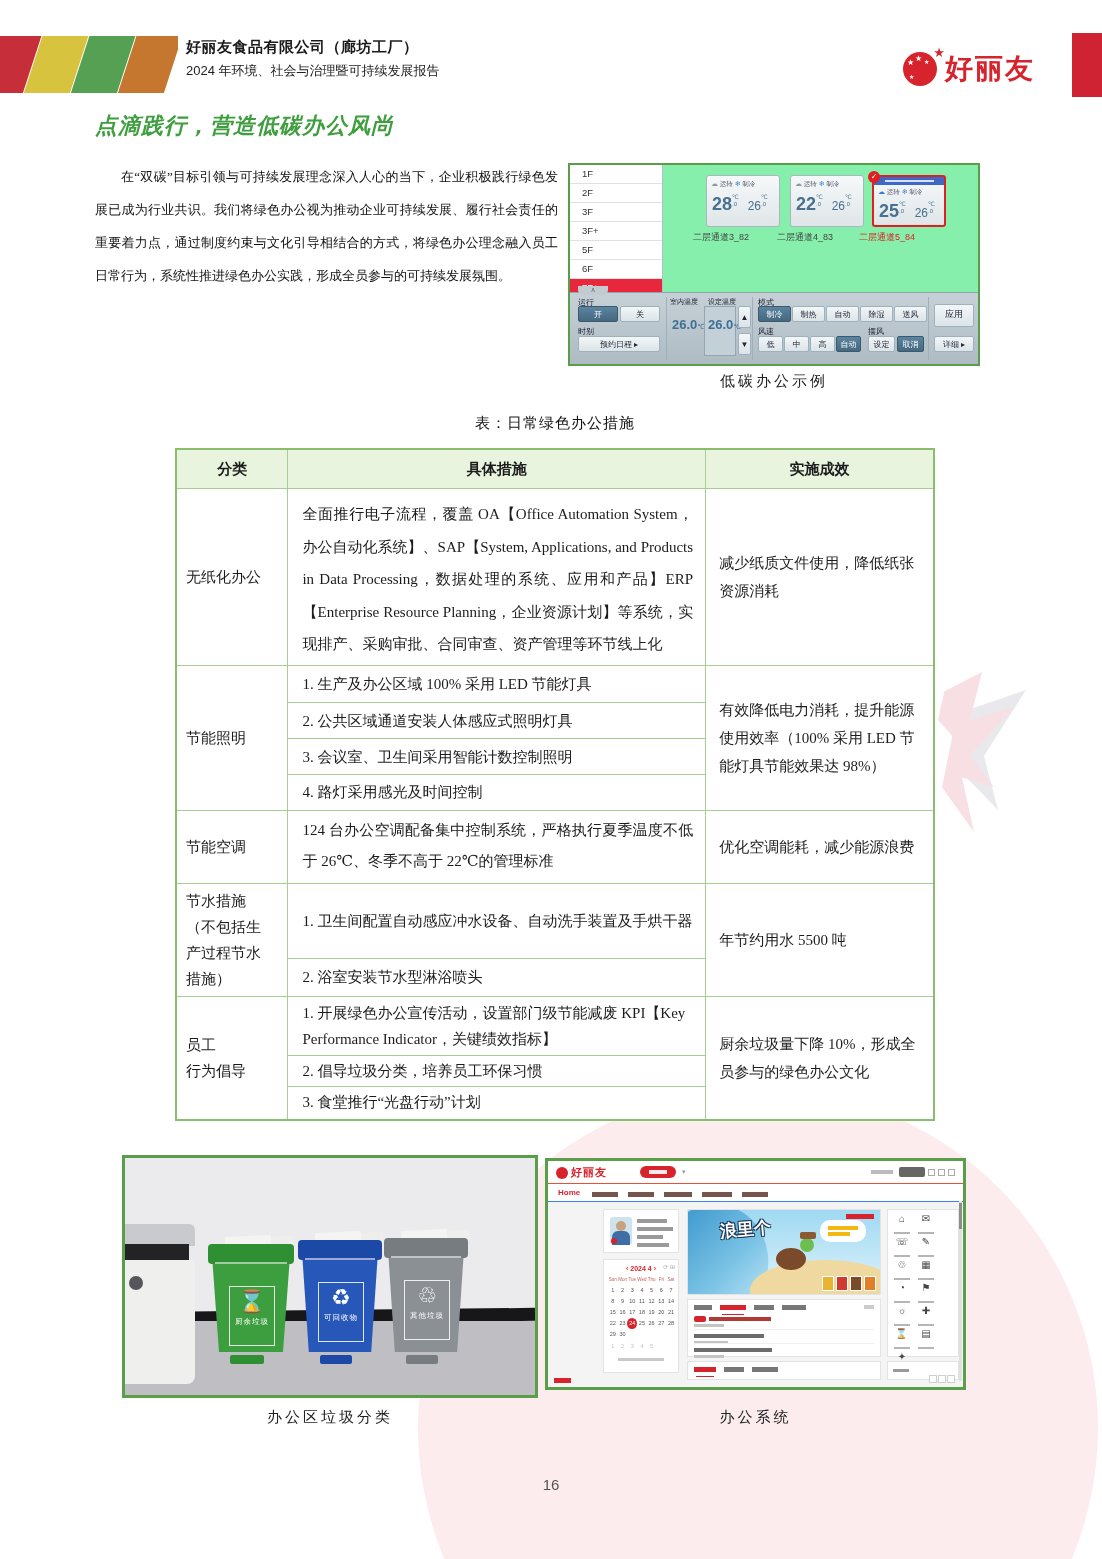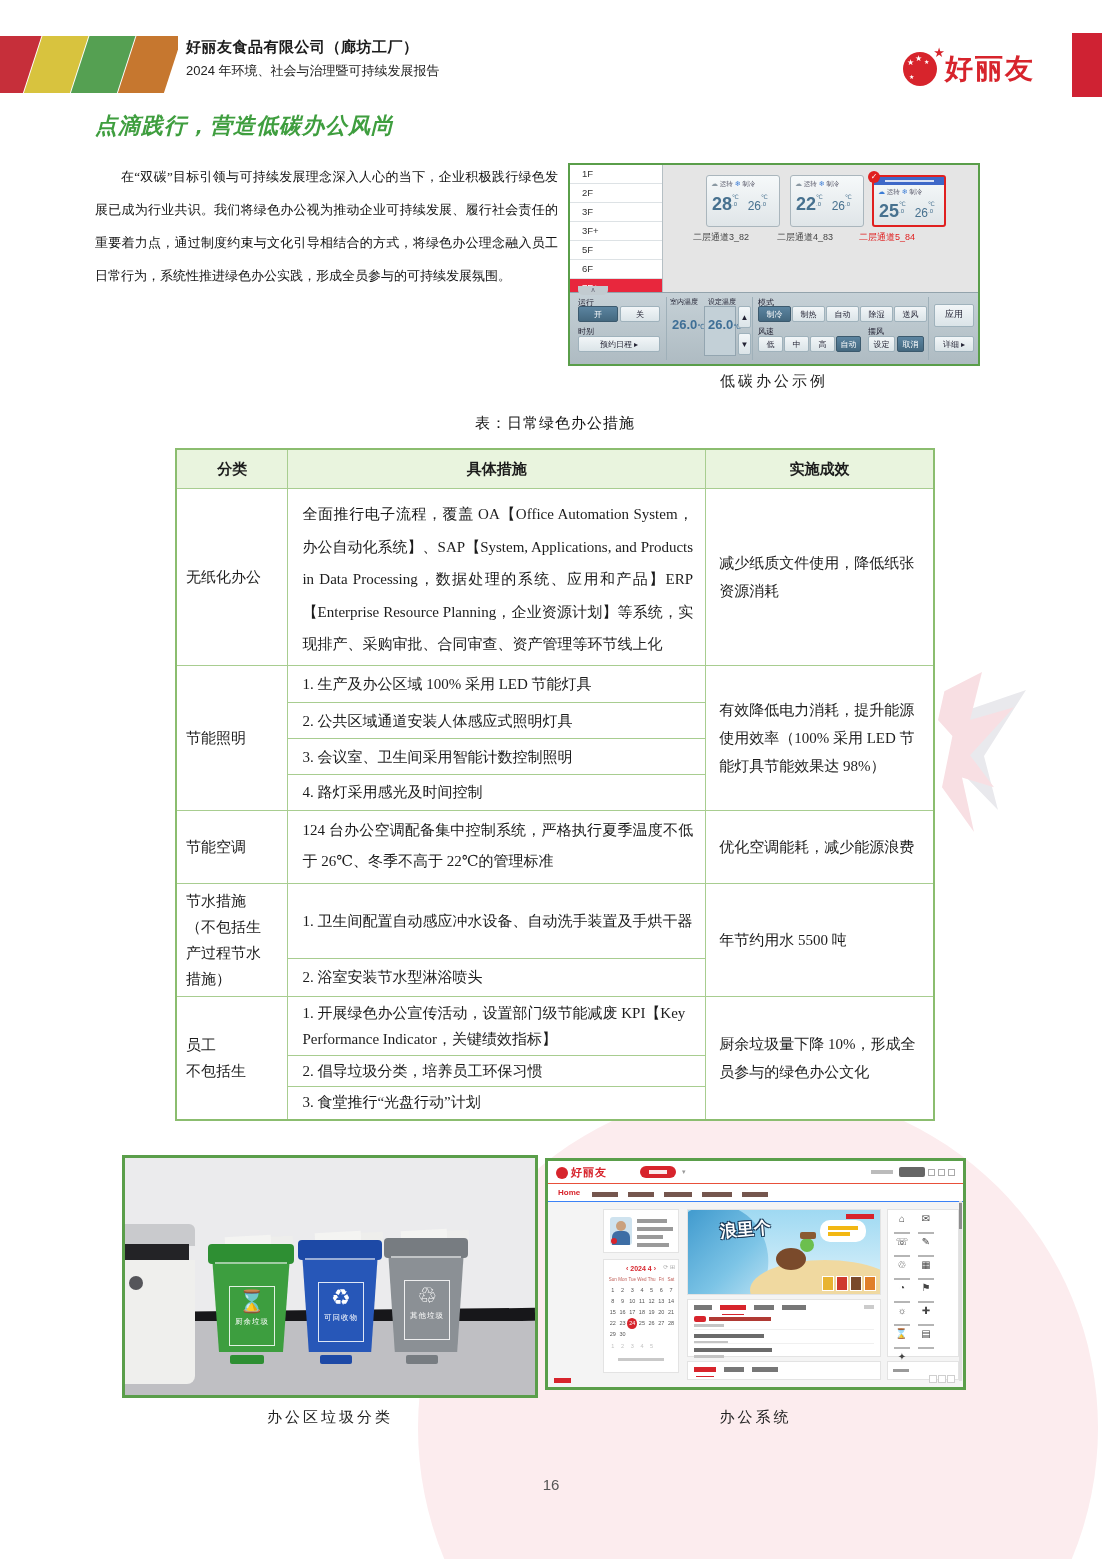--- a/index.html
+++ b/index.html
@@ -24,21 +24,21 @@
   .logo-txt{color:#d7242c;font-size:28px;font-weight:bold;letter-spacing:2px;margin-left:8px;}
   .red-block{left:1072px;top:33px;width:30px;height:64px;background:#cf2233;}
 
   
   .sec-title{left:95px;top:111px;font-size:22px;font-weight:bold;font-style:italic;
              color:#3f9e3f;letter-spacing:1px;}
   .intro{left:95px;top:160px;width:463px;font-size:13px;line-height:33px;text-align:justify;
          text-indent:2em;color:#111;}
 
   
-  .hvac{left:568px;top:163px;width:412px;height:203px;border:2px solid #5a9e4a;background:#e5e5e5;box-sizing:border-box;}
+  .hvac{left:568px;top:163px;width:412px;height:203px;border:2px solid #5a9e4a;background:#86efac;box-sizing:border-box;}
   .floors{left:0;top:0;width:92px;height:127px;background:#fff;border-right:1px solid #b5bfc4;}
   .floor{display:block;height:18px;line-height:18px;padding-left:12px;font-size:9.5px;color:#333;
          border-bottom:1px solid #dde2e5;}
   .floor.active{background:#e8273d;color:#fff;border-bottom:none;}
   .floor-tab{left:8px;top:121px;width:30px;height:9px;background:#c2cbd0;border-radius:0 0 5px 5px;
              text-align:center;font-size:7px;line-height:8px;color:#667;z-index:2;}
   .card{top:10px;width:74px;height:52px;background:linear-gradient(#f6f9fa,#dfe5e8);
         border:1px solid #aab6bd;border-radius:3px;box-sizing:border-box;}
   .c1{left:136px;} .c2{left:220px;} .c3{left:302px;border:2px solid #e02020;}
   .card-head{position:absolute;left:0;top:0;width:100%;height:8px;background:#3e68c8;}
@@ -340,21 +340,21 @@
 产过程节水
 措施）</div>
       <div class="tcell col-mea">
         <div class="sub first" style="height:74px;">1. 卫生间配置自动感应冲水设备、自动洗手装置及手烘干器</div>
         <div class="sub" style="height:37px;">2. 浴室安装节水型淋浴喷头</div>
       </div>
       <div class="tcell col-eff">年节约用水 5500 吨</div>
     </div>
     <div class="trow" style="height:122px;">
       <div class="tcell col-cat">员工
-不包括生</div>
+行为倡导</div>
       <div class="tcell col-mea">
         <div class="sub first" style="height:58px;">1. 开展绿色办公宣传活动，设置部门级节能减废 KPI【Key Performance Indicator，关键绩效指标】</div>
         <div class="sub" style="height:31px;">2. 倡导垃圾分类，培养员工环保习惯</div>
         <div class="sub" style="height:31px;">3. 食堂推行“光盘行动”计划</div>
       </div>
       <div class="tcell col-eff">厨余垃圾量下降 10%，形成全员参与的绿色办公文化</div>
     </div>
   </div>
 
   <div class="ab photo">

